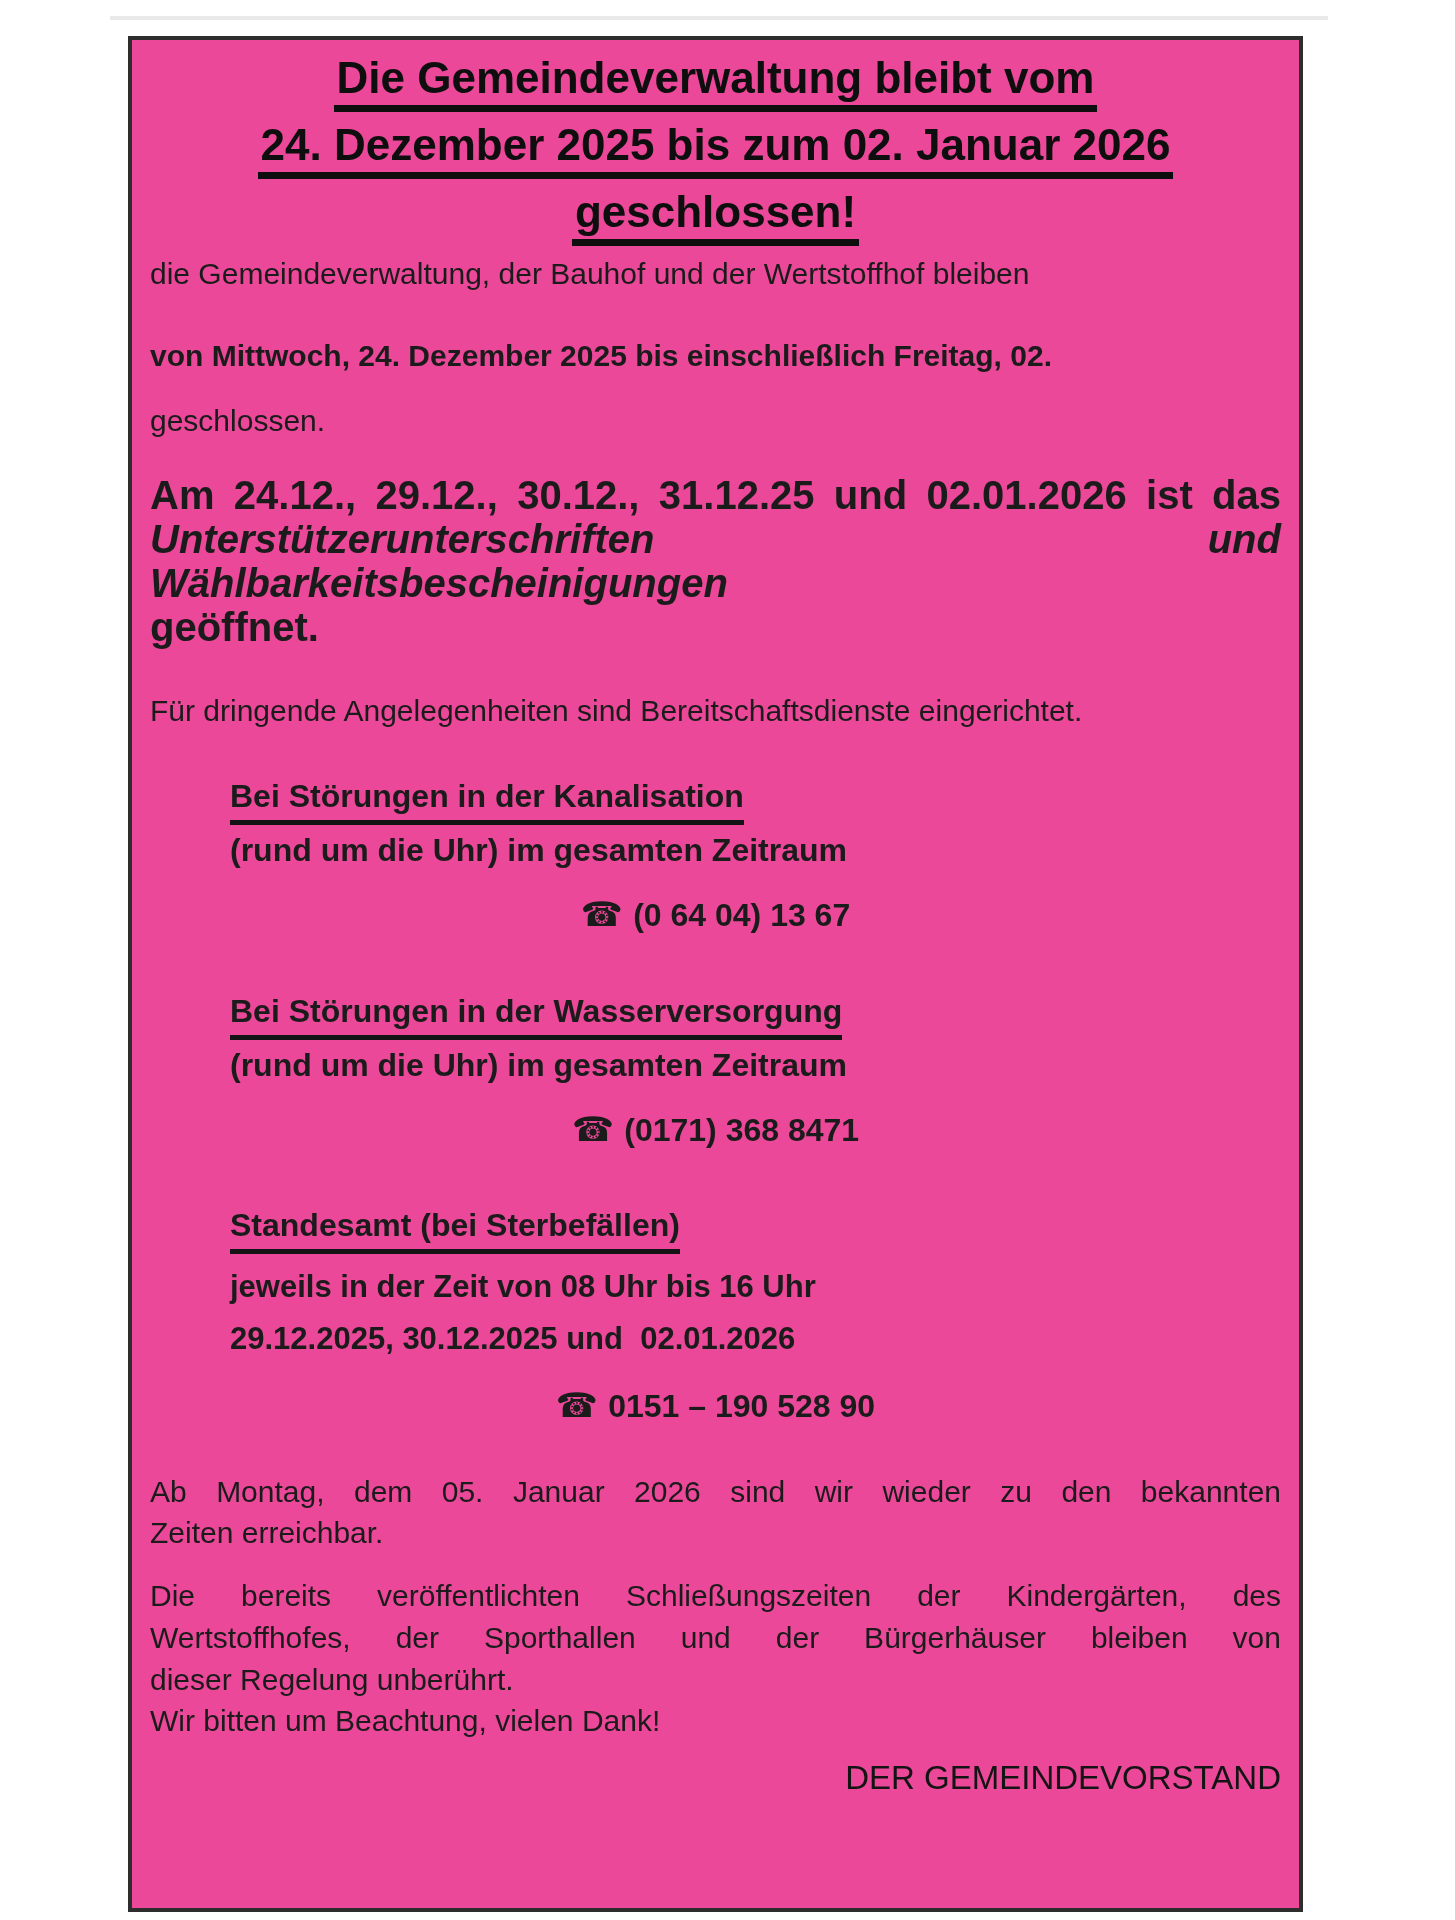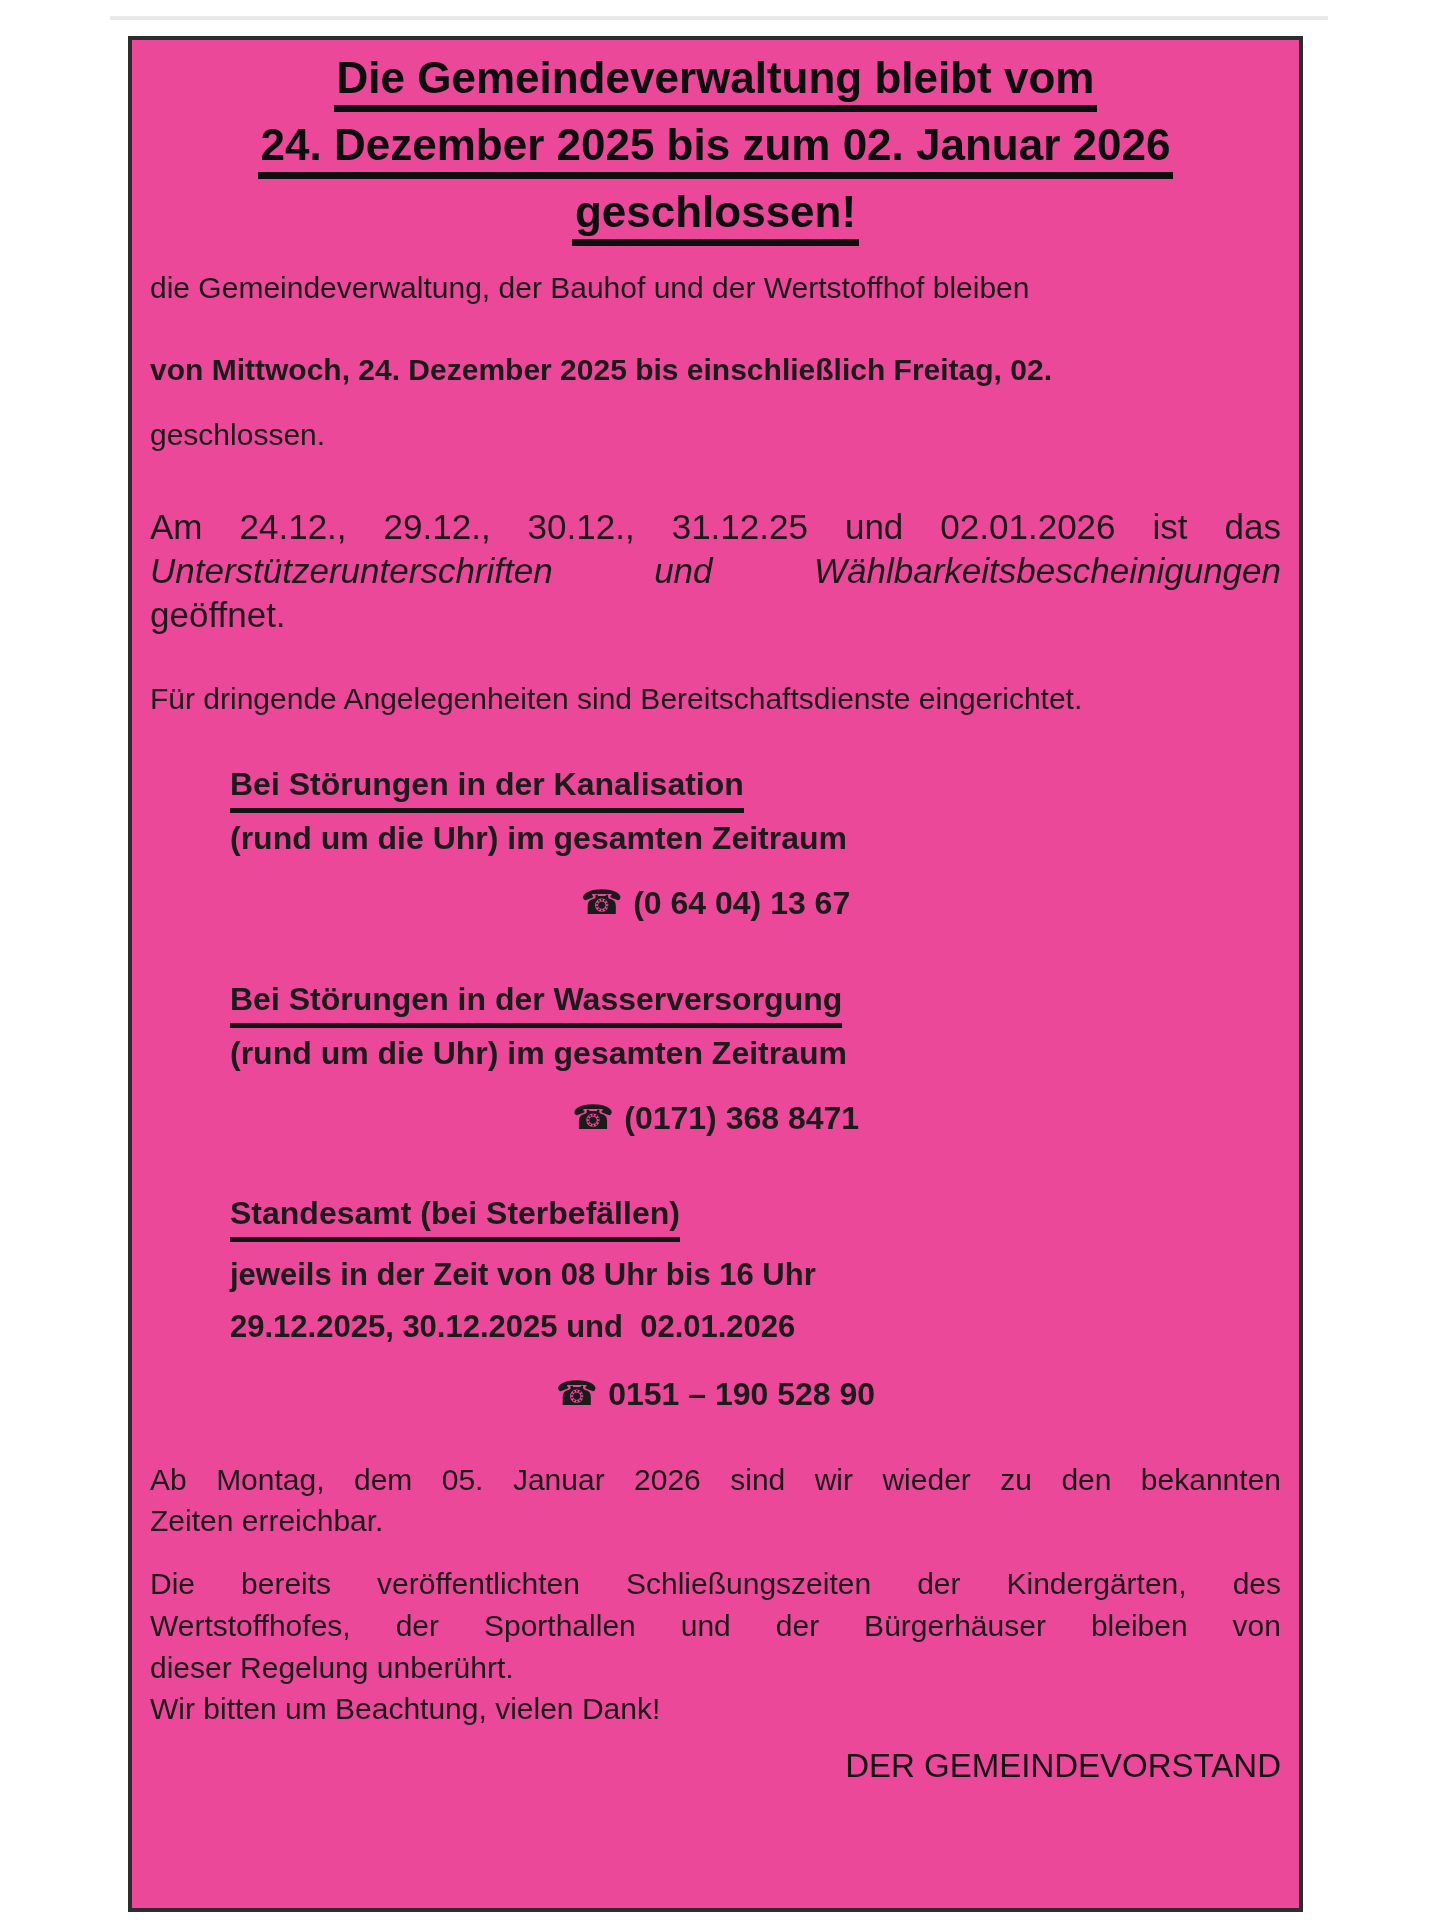--- a/index.html
+++ b/index.html
@@ -32,28 +32,28 @@
     display: inline-block;
     font-size: 44px; font-weight: bold;
     border-bottom: 7px solid #0e0e0e;
     padding: 0 3px 1px 3px;
     line-height: 52px;
     margin-bottom: 2px;
   }
   
   .para { font-size: 30px; line-height: 40px; }
   .salutation { margin-top: 34px; }
-  .intro { margin-top: 15px; }
+  .intro { margin-top: 1px; }
   .period {
     margin-top: 40px;
     font-size: 30px; font-weight: bold;
     text-align: left; line-height: 43px;
   }
   .closed { margin-top: 24px; }
-  .meldeamt { margin-top: 50px; font-size: 35px; font-weight: normal; line-height: 44px; }
+  .meldeamt { margin-top: 32px; font-size: 40px; font-weight: bold; line-height: 44px; }
   .jline { text-align: justify; text-align-last: justify; }
   .em-underline { font-style: italic; border-bottom: 3px solid #111; padding-bottom: 1px; }
   .italic-line { font-style: italic; }
   .emergency-intro { margin-top: 42px; }
   
   .svc { margin-left: 80px; font-size: 32px; font-weight: bold; line-height: 42px; }
   .svc-k { margin-top: 44px; }
   .svc-w { margin-top: 54px; }
   .svc-s { margin-top: 53px; }
   .hline {

